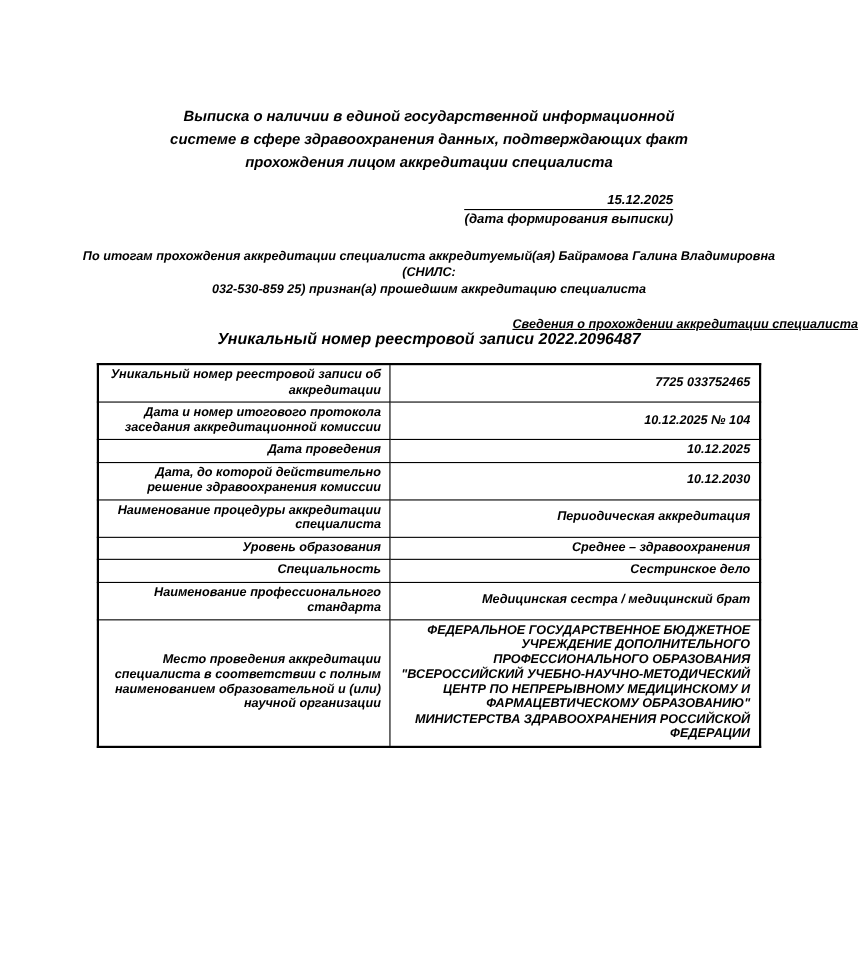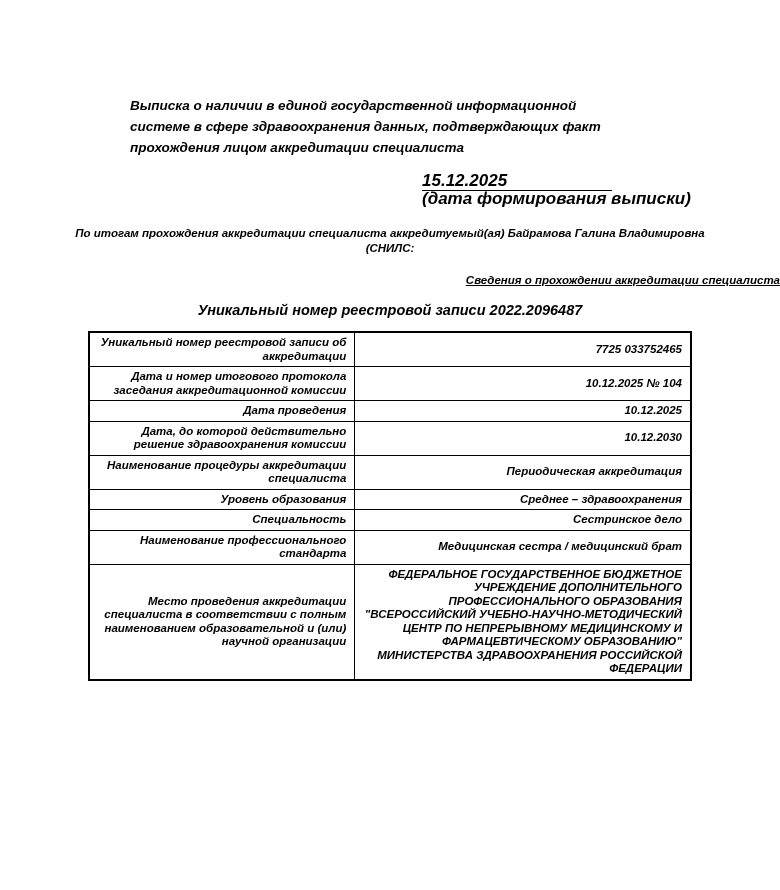--- a/index.html
+++ b/index.html
@@ -12,31 +12,32 @@
     position: relative;
     width: 780px;
     height: 890px;
     background: #ffffff;
     overflow: hidden;
     padding-top: 95px;
     font-style: italic;
     font-weight: bold;
   }
   .doc-title {
+    text-align: center;
     font-size: 13.5px;
     line-height: 21px;
     margin: 0 auto;
     max-width: 520px;
   }
   .date-block {
     width: 190px;
     margin-left: 422px;
     margin-top: 16px;
-    text-align: left;
-    font-size: 17px;
+    text-align: right;
+    font-size: 12px;
   }
   .date-value {
     display: block;
     padding-bottom: 2px;
     border-bottom: 1.5px solid #000000;
     line-height: 14px;
   }
   .date-caption {
     display: block;
     padding-top: 1px;
@@ -51,21 +52,21 @@
     font-size: 11.5px;
     line-height: 15px;
   }
   .section-title {
     margin-top: 18px;
     text-align: right;
     font-size: 11.5px;
     text-decoration: underline;
   }
   .registry-heading {
-    margin-top: 16px;
+    margin-top: 0;
     text-align: center;
     font-size: 14.5px;
   }
   .acc-table {
     width: 604px;
     margin: 13px auto 0;
     border-collapse: collapse;
     border: 2px solid #000000;
     table-layout: fixed;
     text-align: right;
@@ -91,20 +92,21 @@
     <div>прохождения лицом аккредитации специалиста</div>
   </div>
 
   <div class="date-block">
     <span class="date-value">15.12.2025</span>
     <span class="date-caption">(дата формирования выписки)</span>
   </div>
 
   <div class="intro">
     <div>По итогам прохождения аккредитации специалиста аккредитуемый(ая) Байрамова Галина Владимировна (СНИЛС:</div>
+    <div>032-530-859 25) признан(а) прошедшим аккредитацию специалиста</div>
   </div>
 
   <div class="section-title">Сведения о прохождении аккредитации специалиста</div>
 
   <div class="registry-heading">Уникальный номер реестровой записи 2022.2096487</div>
 
   <table class="acc-table">
     <tbody>
       <tr>
         <td class="label-cell">Уникальный номер реестровой записи об аккредитации</td>

